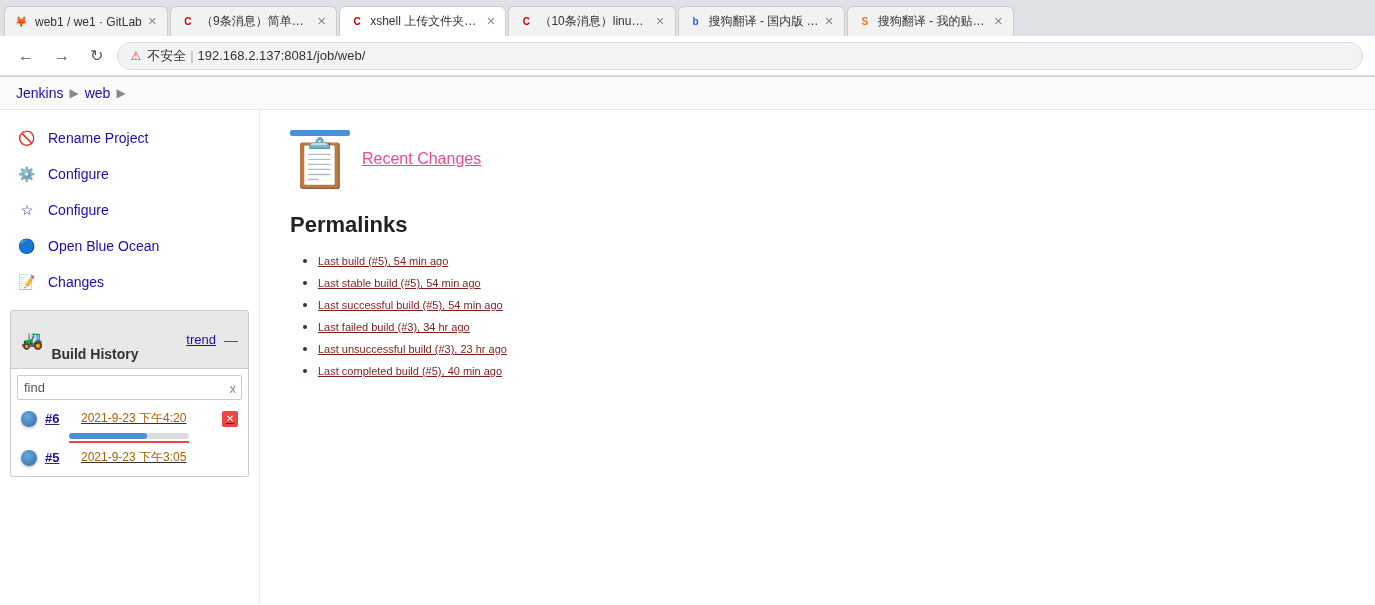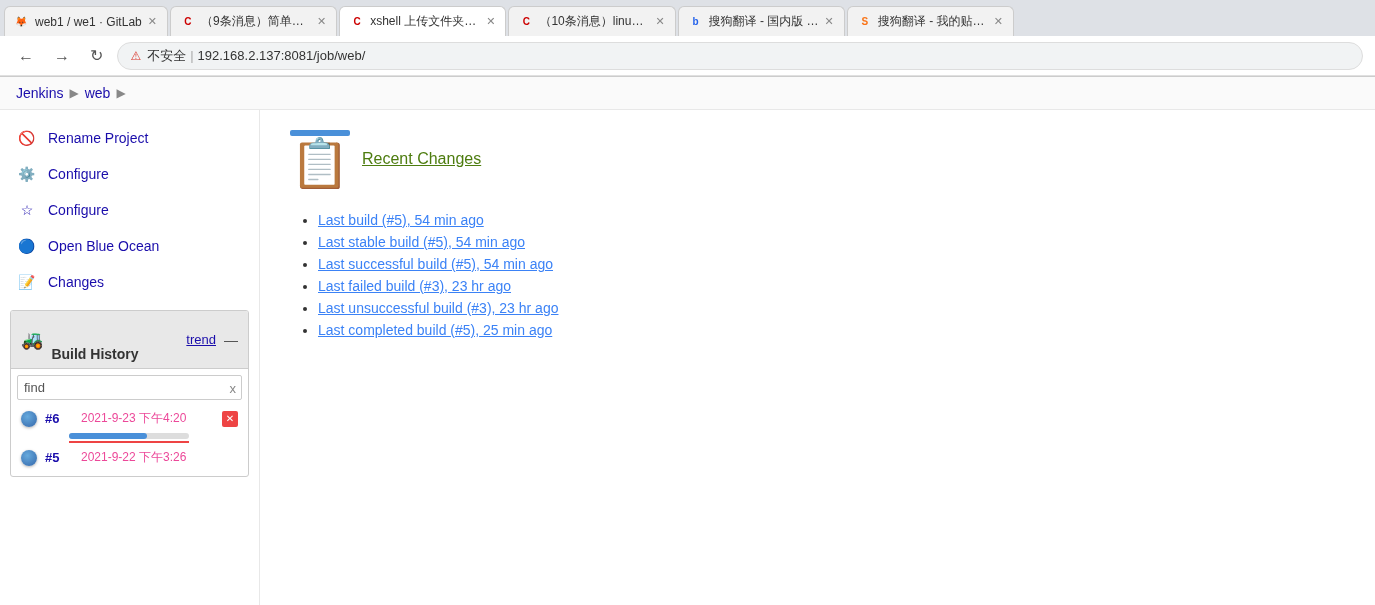--- a/index.html
+++ b/index.html
@@ -166,21 +166,21 @@
       font-size: 14px;
       flex: 1;
       margin-top: 29px;
     }
     .trend-link {
       color: #1a0dab;
       text-decoration: underline;
       font-size: 13px;
       cursor: pointer;
     }
-    .build-history-body { padding: 6px; }
+    .build-history-body { padding: 6px; text-decoration: underline; }
     .find-input-wrapper {
       position: relative;
       margin-bottom: 6px;
     }
     .find-input {
       width: 100%;
       padding: 4px 24px 4px 6px;
       border: 1px solid #ccc;
       border-radius: 2px;
       font-size: 13px;
@@ -210,21 +210,21 @@
       flex-shrink: 0;
       box-shadow: 0 1px 3px rgba(0,0,0,0.3);
     }
     .build-number {
       color: #1a0dab;
       text-decoration: none;
       font-weight: bold;
       min-width: 28px;
     }
     .build-date {
-      color: #ec4899;
+      color: #a16207;
       flex: 1;
       font-size: 12px;
     }
     .build-progress-wrapper {
       margin-left: 52px;
       margin-top: 2px;
       margin-bottom: 2px;
     }
     .build-progress-bar {
       height: 6px;
@@ -271,21 +271,21 @@
       display: flex;
       align-items: center;
       gap: 12px;
       margin-bottom: 24px;
     }
     .notebook-icon {
       font-size: 48px;
       line-height: 1;
     }
     .recent-changes-link {
-      color: #4d7c0f;
+      color: #ec4899;
       text-decoration: underline;
       font-size: 16px;
       cursor: pointer;
     }
     .rc-top-bar {
       width: 60px;
       height: 6px;
       background: #4a90d9;
       margin-bottom: 4px;
       border-radius: 2px;
@@ -299,23 +299,23 @@
       color: #222;
     }
     .permalinks-list {
       list-style: disc;
       padding-left: 28px;
     }
     .permalinks-list li {
       margin-bottom: 6px;
     }
     .permalinks-list a {
-      color: #3b82f6;
+      color: #7f1d1d;
       text-decoration: underline;
-      font-size: 14px;
+      font-size: 11px;
     }
   </style>
 </head>
 <body>
 
 <div class="browser-chrome">
 
   <div class="tab-bar" id="tab-bar">
       <div class="tab">
         <span class="tab-favicon" style="color: rgb(226, 67, 41); font-weight: bold;">🦊</span>
@@ -414,42 +414,43 @@
                 <div class="build-progress-bar">
                   <div class="build-progress-fill" style="width: 65%;"></div>
                 </div>
                 <div class="build-progress-red"></div>
               </div>
             </div>
             <div>
               <div class="build-item">
                 <div class="build-ball"></div>
                 <a href="#" class="build-number">#5</a>
-                <span class="build-date">2021-9-22 下午3:26</span>
+                <span class="build-date">2021-9-23 下午3:05</span>
               </div>
             </div>
           </div>
         </div>
       </div>
 
     <div class="content-area">
 
       <div class="recent-changes">
         <div>
           <div class="rc-top-bar"></div>
           <span class="notebook-icon">📋</span>
         </div>
         <a href="#" class="recent-changes-link">Recent Changes</a>
       </div>
 
       <div>
+        <div class="permalinks-title">Permalinks</div>
         <ul class="permalinks-list" id="permalinks-list">
             <li><a href="#">Last build (#5), 54 min ago</a></li>
             <li><a href="#">Last stable build (#5), 54 min ago</a></li>
             <li><a href="#">Last successful build (#5), 54 min ago</a></li>
-            <li><a href="#">Last failed build (#3), 23 hr ago</a></li>
+            <li><a href="#">Last failed build (#3), 34 hr ago</a></li>
             <li><a href="#">Last unsuccessful build (#3), 23 hr ago</a></li>
-            <li><a href="#">Last completed build (#5), 25 min ago</a></li>
+            <li><a href="#">Last completed build (#5), 40 min ago</a></li>
           </ul>
       </div>
     </div>
   </div>
 </div>
 
 </body></html>

